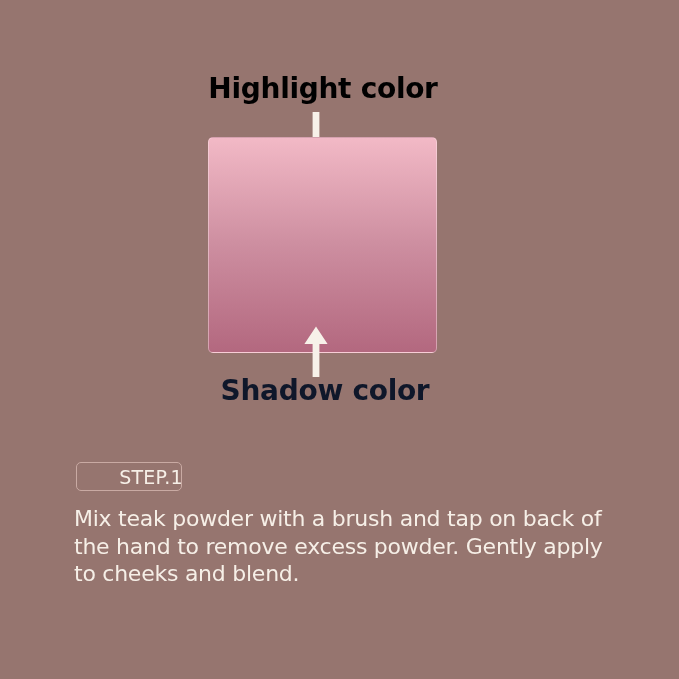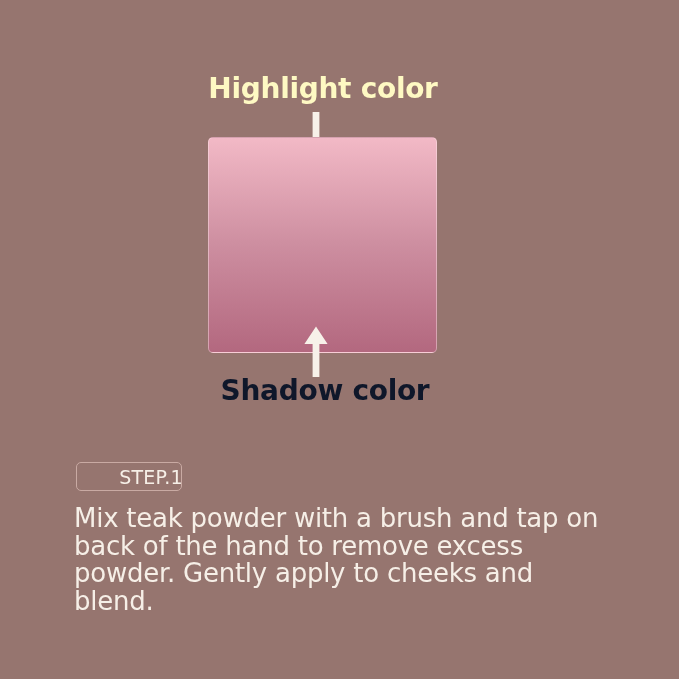--- a/index.html
+++ b/index.html
@@ -27,21 +27,21 @@
   .label-top {
     position: absolute;
     left: 0;
     top: 72px;
     width: 646px;
     text-align: center;
     font-family: "DejaVu Sans", sans-serif;
     font-size: 28px;
     font-weight: bold;
     letter-spacing: -0.3px;
-    color: #fef9c3;
+    color: #000000;
     white-space: nowrap;
   }
 
   
   .label-bottom {
     position: absolute;
     left: 0;
     top: 374px;
     width: 650px;
     text-align: center;
@@ -101,21 +101,21 @@
     color: #f6efe7;
   }
 
   
   .body-copy {
     position: absolute;
     left: 74px;
     top: 505px;
     width: 545px;
     font-family: "DejaVu Sans", sans-serif;
-    font-size: 26px;
+    font-size: 22px;
     font-weight: normal;
     line-height: 27.5px;
     letter-spacing: -0.25px;
     color: #f6efe7;
   }
 </style>
 </head>
 <body style="background: rgb(150, 117, 111);">
 
 <div id="stage">

